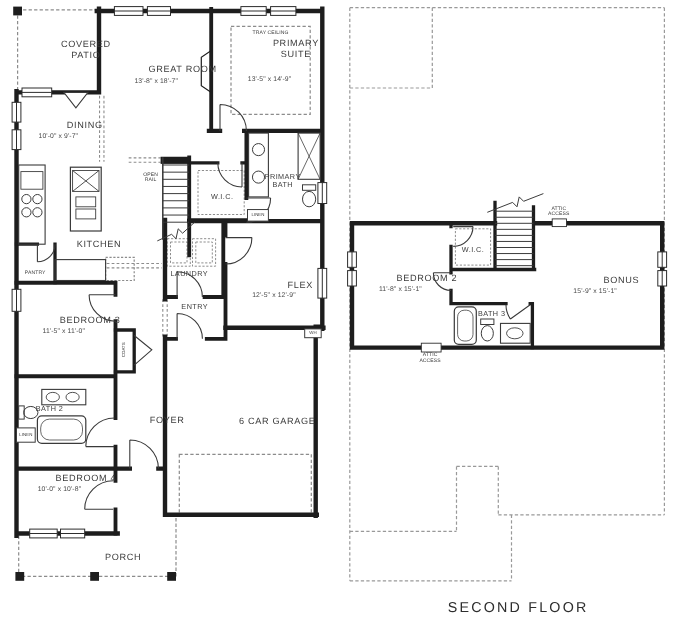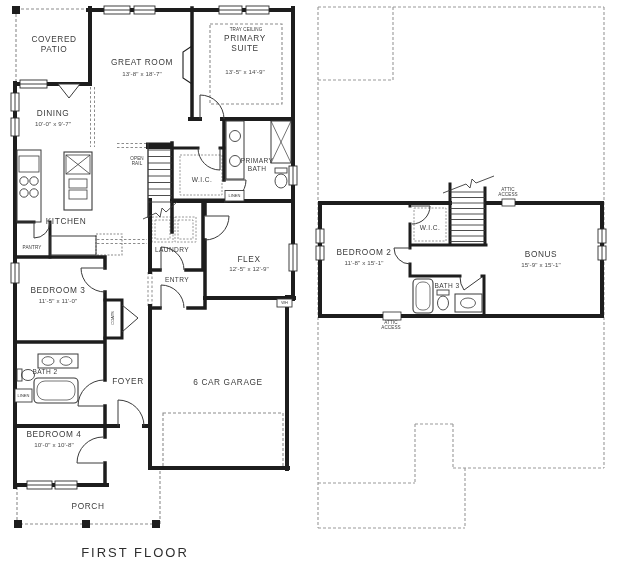--- a/index.html
+++ b/index.html
@@ -1,21 +1,21 @@
 <!DOCTYPE html>
 <html><head>
 <meta charset="utf-8">
 <style>
   html,body{margin:0;padding:0;background:#fff;}
   .canvas{position:relative;width:617px;height:582px;background:#ffffff;overflow:hidden;
           font-family:"Liberation Sans",sans-serif;}
   .canvas svg{position:absolute;left:0;top:0;}
   .lbl{position:absolute;transform:translate(-50%,-50%);text-align:center;color:#3b3b3b;
        white-space:pre-line;line-height:1.15;letter-spacing:.4px;}
-  .room{font-size:8.3px;letter-spacing:.6px;}
+  .room{font-size:8.3px;letter-spacing:.6px;margin-left:24px;}
   .med{font-size:6.6px;letter-spacing:.4px;}
   .dims{font-size:6.2px;letter-spacing:.1px;color:#4a4a4a;}
   .tiny{font-size:4.6px;letter-spacing:.1px;}
   .micro{font-size:4px;letter-spacing:0;}
   .title{font-size:13px;letter-spacing:2px;color:#2e2e2e;}
   .vert{transform:translate(-50%,-50%) rotate(-90deg);}
 </style>
 </head>
 <body>
 
@@ -288,26 +288,26 @@
 <div class="lbl dims" style="left:58px;top:301px">11'-5" x 11'-0"</div>
 <div class="lbl micro vert" style="left:113px;top:318px">COATS</div>
 <div class="lbl med" style="left:45px;top:372px">BATH 2</div>
 <div class="lbl micro" style="left:23.5px;top:395.5px">LINEN</div>
 <div class="lbl room" style="left:128px;top:382px">FOYER</div>
 <div class="lbl room" style="left:54px;top:435px">BEDROOM 4</div>
 <div class="lbl dims" style="left:54px;top:445px">10'-0" x 10'-8"</div>
 <div class="lbl room" style="left:228px;top:383px">6 CAR GARAGE</div>
 <div class="lbl micro" style="left:284.5px;top:303px">WH</div>
 <div class="lbl room" style="left:88px;top:507px">PORCH</div>
-<div class="lbl title" style="left:135px;top:553px">FIRST FLOOR</div>
 
 <div class="lbl tiny" style="left:508px;top:192px">ATTIC
 ACCESS</div>
 <div class="lbl med" style="left:430px;top:228px">W.I.C.</div>
 <div class="lbl room" style="left:364px;top:253px">BEDROOM 2</div>
 <div class="lbl dims" style="left:364px;top:263px">11'-8" x 15'-1"</div>
 <div class="lbl room" style="left:541px;top:255px">BONUS</div>
 <div class="lbl dims" style="left:541px;top:265px">15'-9" x 15'-1"</div>
 <div class="lbl med" style="left:447px;top:286px">BATH 3</div>
 <div class="lbl tiny" style="left:391px;top:325px">ATTIC
 ACCESS</div>
+<div class="lbl title" style="left:471px;top:553px">SECOND FLOOR</div>
 
 </div>
 
 </body></html>

